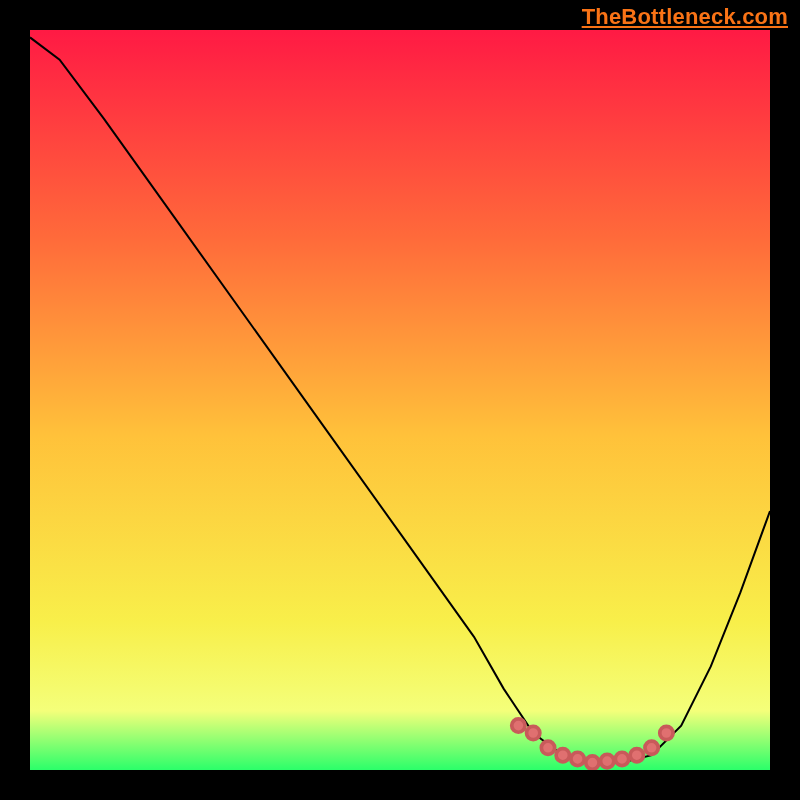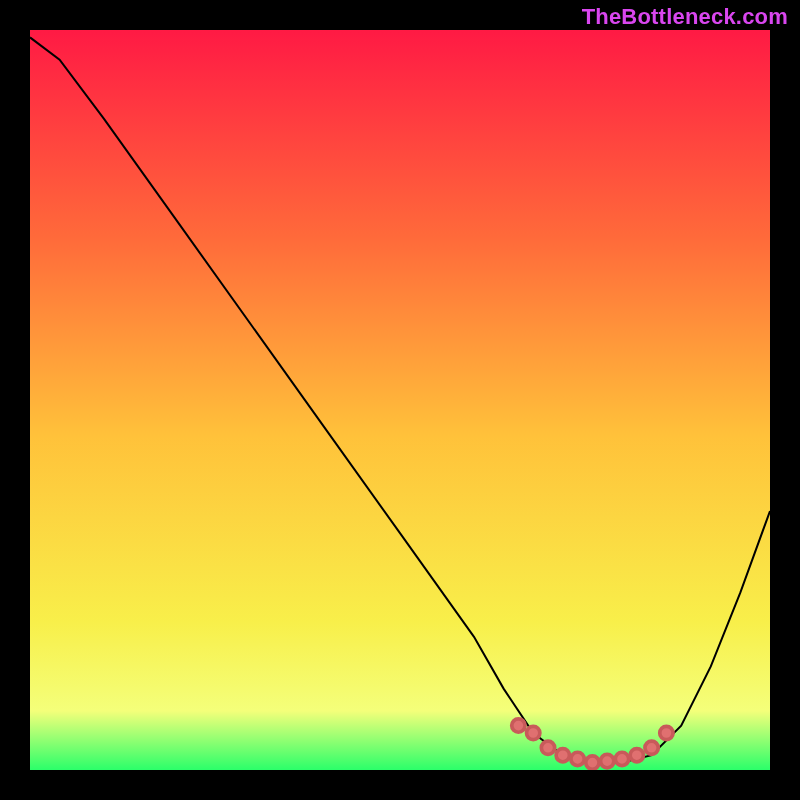--- a/index.html
+++ b/index.html
@@ -14,25 +14,26 @@
   .frame {
     position: relative;
     width: 800px;
     height: 800px;
     background: #000;
   }
   .attribution {
     position: absolute;
     top: 4px;
     right: 12px;
-    color: #d946ef;
+    color: #f97316;
     font-size: 22px;
     font-weight: bold;
     letter-spacing: 0.2px;
     z-index: 5;
+    text-decoration: underline;
   }
   svg.plot {
     position: absolute;
     left: 30px;
     top: 30px;
     width: 740px;
     height: 740px;
     display: block;
   }
   .curve {

